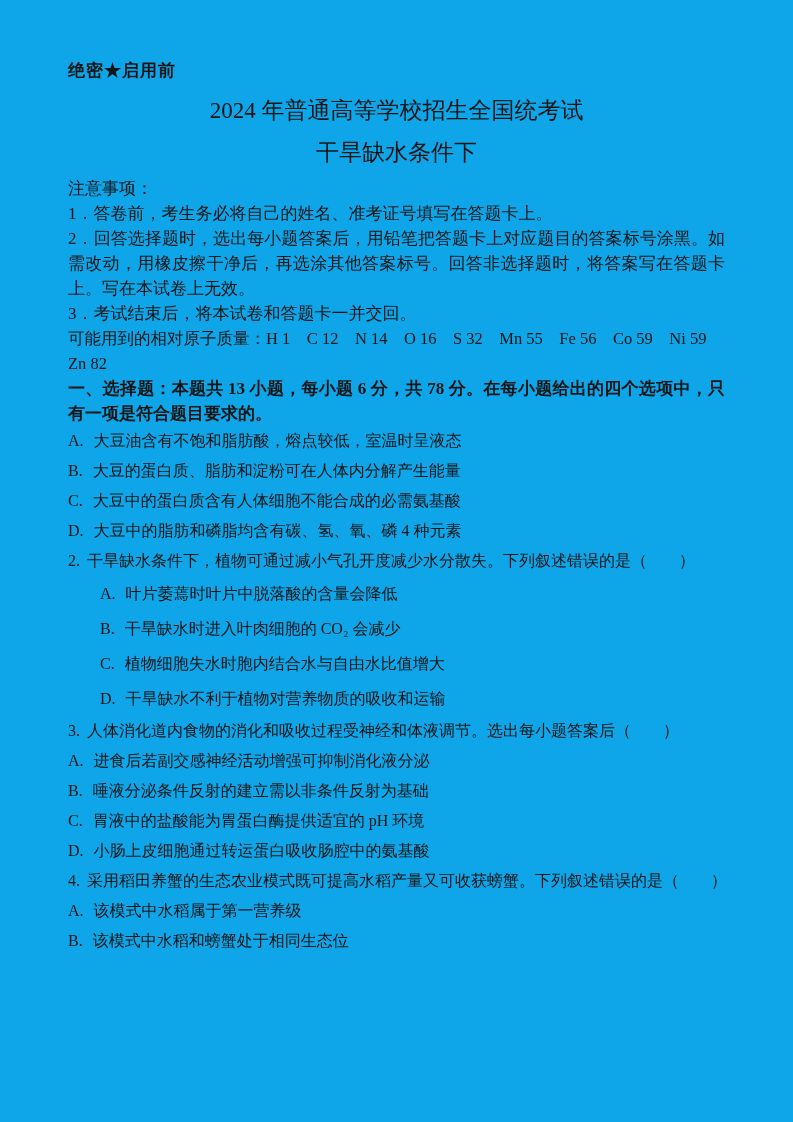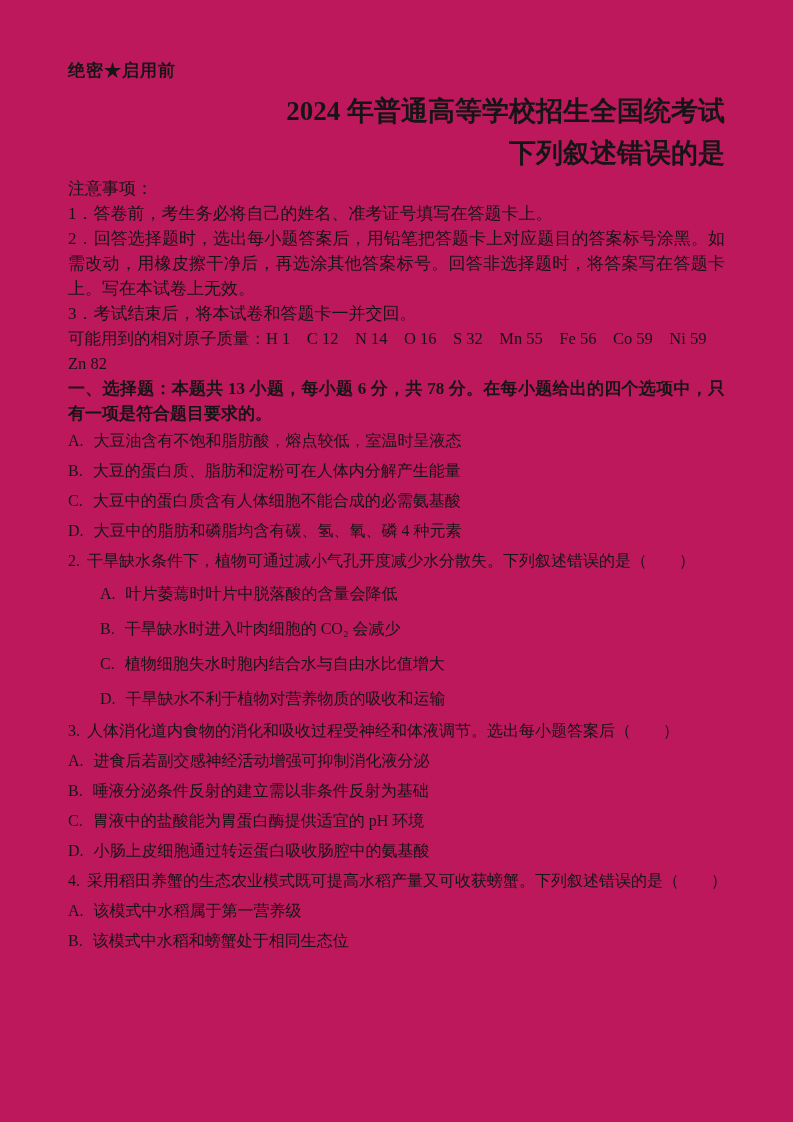--- a/index.html
+++ b/index.html
@@ -5,36 +5,36 @@
   html, body {
     margin: 0;
     padding: 0;
     background: #ffffff;
   }
   .page {
     position: relative;
     width: 793px;
     height: 1122px;
     box-sizing: border-box;
-    background: #be185d;
+    background: #0ea5e9;
     color: #151515;
     padding: 60px 68px 0 68px;
     font-family: "Liberation Serif", "DejaVu Serif", serif;
     overflow: hidden;
   }
   .classification {
     font-weight: bold;
     font-size: 17px;
     line-height: 22px;
     letter-spacing: 1px;
   }
   .title-line {
-    text-align: right;
-    font-weight: bold;
-    font-size: 27px;
+    text-align: center;
+    font-weight: normal;
+    font-size: 23px;
     line-height: 30px;
   }
   .title-main { margin-top: 14px; }
   .title-sub  { margin-top: 12px; }
   .notice {
     margin-top: 8px;
     font-weight: normal;
     font-size: 17px;
   }
   .notice p {
@@ -66,21 +66,21 @@
   .opt-label { margin-right: 10px; }
 </style>
 </head>
 <body>
 
 <div class="page">
 
   <div class="classification">绝密★启用前</div>
 
   <div class="title-line title-main">2024 年普通高等学校招生全国统考试</div>
-  <div class="title-line title-sub">下列叙述错误的是</div>
+  <div class="title-line title-sub">干旱缺水条件下</div>
 
   <div class="notice">
     <p>注意事项：</p>
     <p>1．答卷前，考生务必将自己的姓名、准考证号填写在答题卡上。</p>
     <p>2．回答选择题时，选出每小题答案后，用铅笔把答题卡上对应题目的答案标号涂黑。如需改动，用橡皮擦干净后，再选涂其他答案标号。回答非选择题时，将答案写在答题卡上。写在本试卷上无效。</p>
     <p>3．考试结束后，将本试卷和答题卡一并交回。</p>
     <p class="masses">可能用到的相对原子质量：H 1　C 12　N 14　O 16　S 32　Mn 55　Fe 56　Co 59　Ni 59</p>
     <p class="masses">Zn 82</p>
   </div>
 

